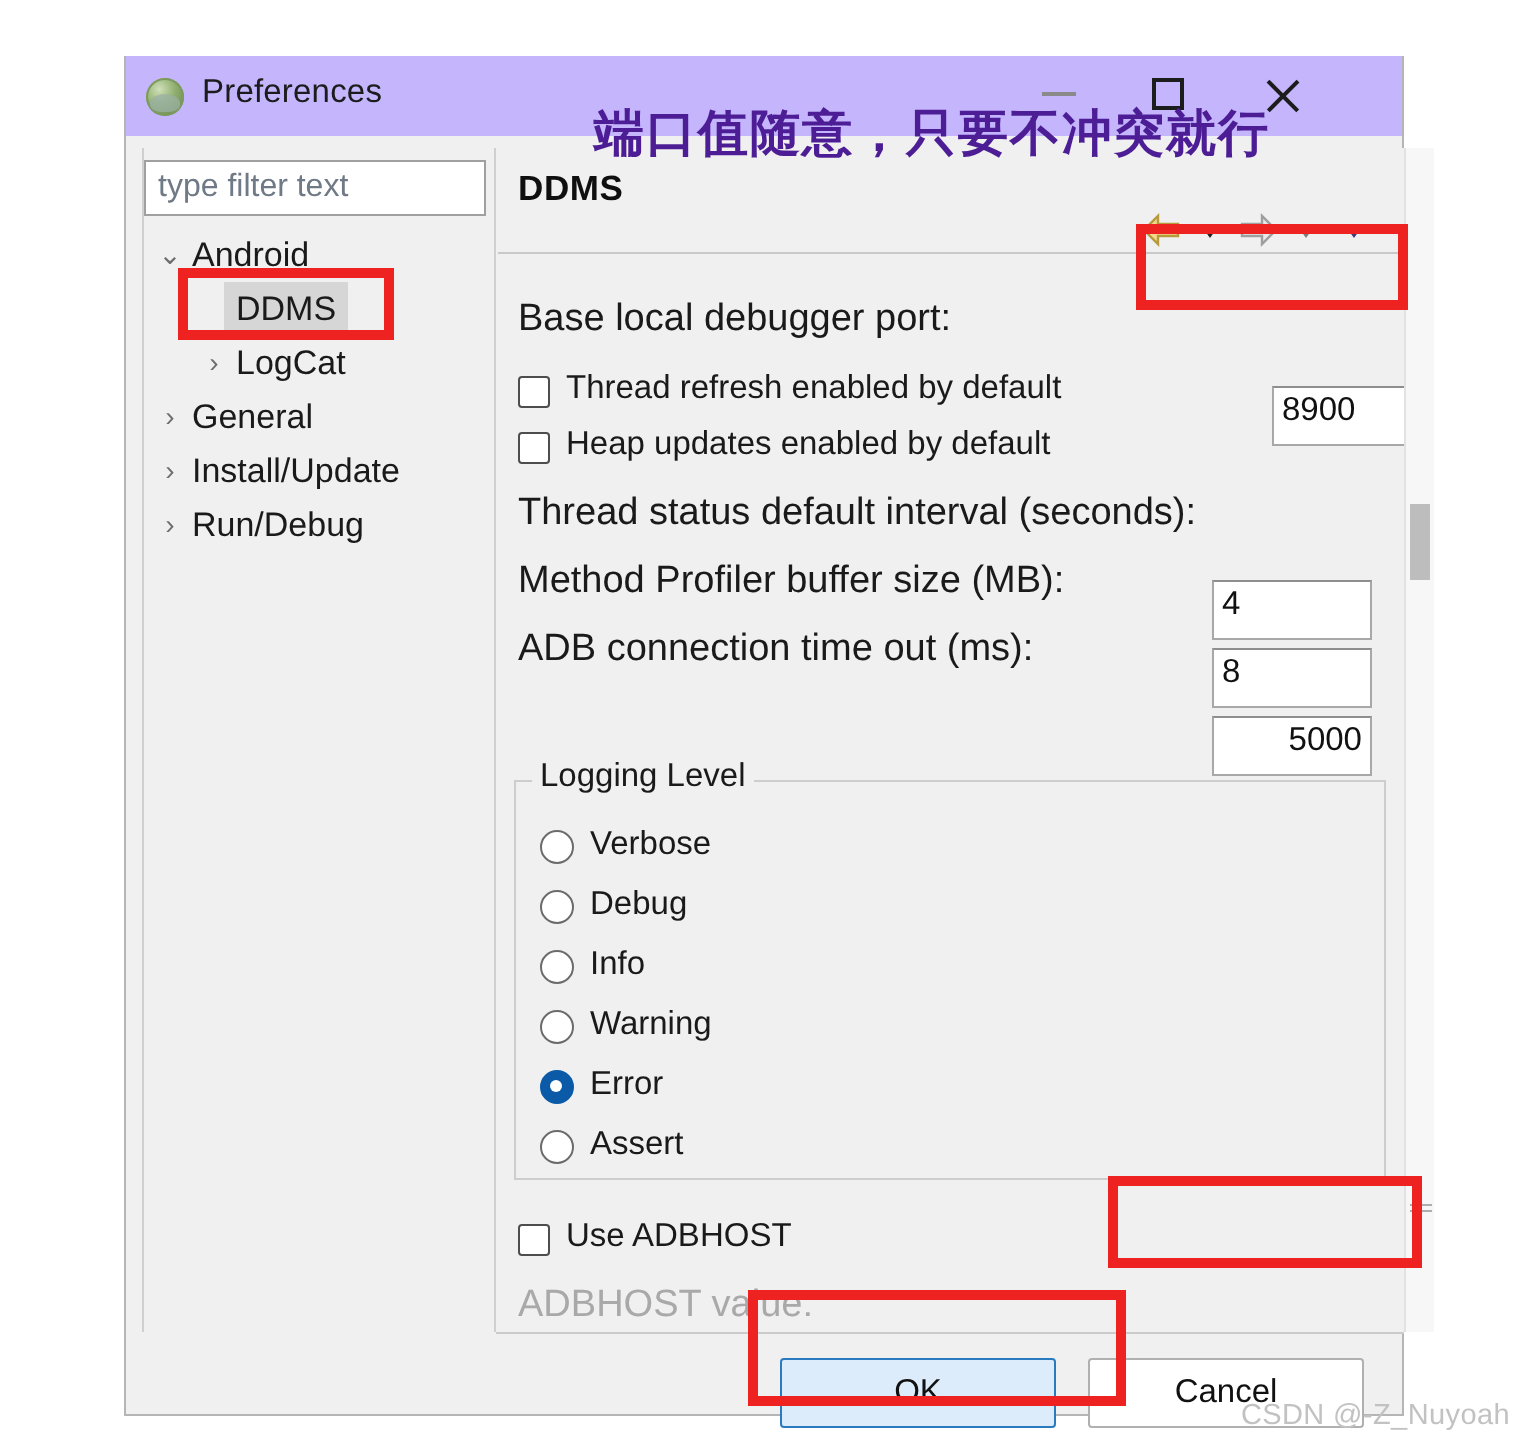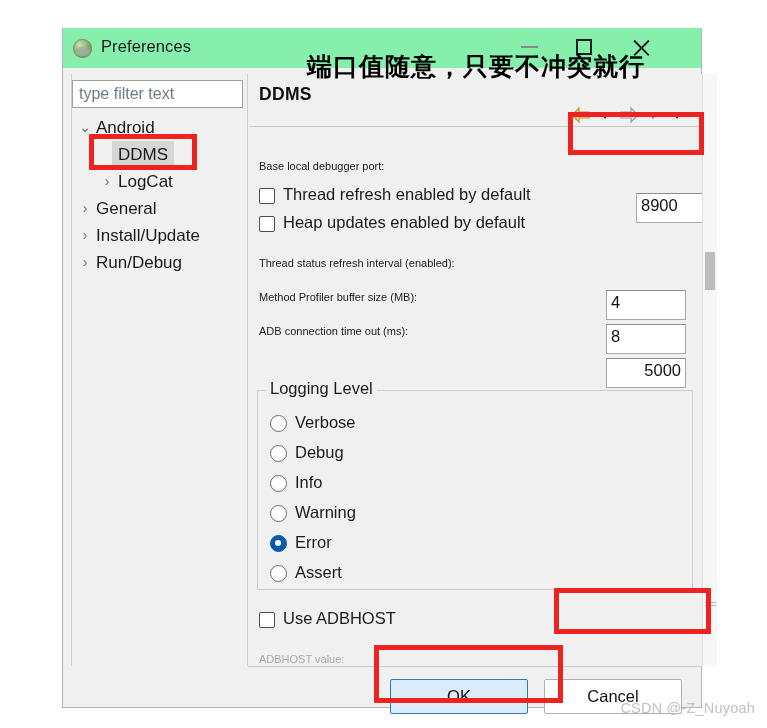--- a/index.html
+++ b/index.html
@@ -17,21 +17,21 @@
     left: 62px; top: 28px;
     width: 640px; height: 680px;
     background: #f0f0f0;
     border: 1px solid #b5b5b5;
     border-top: none;
     box-sizing: border-box;
   }
   .titlebar {
     position: absolute; left: 0; top: 0;
     width: 100%; height: 40px;
-    background: #86efac;
+    background: #c4b5fd;
     box-sizing: border-box;
   }
   .title-icon {
     position: absolute; left: 10px; top: 11px;
     width: 19px; height: 19px;
     border-radius: 50%;
     background: radial-gradient(circle at 35% 30%, #cfe0b8 0%, #8fae6e 45%, #5f7c45 100%);
     box-shadow: inset 0 0 0 1px #7d9a5e;
     overflow: hidden;
   }
@@ -73,25 +73,25 @@
   .win-close-glyph::before, .win-close-glyph::after {
     content: ""; position: absolute; left: 0; top: 9px;
     width: 21px; height: 1.8px; background: #1c1c1c;
   }
   .win-close-glyph::before { transform: rotate(45deg); }
   .win-close-glyph::after  { transform: rotate(-45deg); }
 
   
   .annotation {
     position: absolute;
-    left: 307px; top: 50px;
+    left: 297px; top: 50px;
     font-family: "Liberation Serif", "DejaVu Serif", serif;
     font-size: 25px;
     font-weight: 700;
-    color: #000000;
+    color: #4c1d95;
     white-space: nowrap;
     letter-spacing: 1px;
     z-index: 40;
   }
 
   
   .filter-box {
     position: absolute; left: 9px; top: 52px;
     width: 171px; height: 28px;
     background: #ffffff;
@@ -157,21 +157,21 @@
   .nav-icons svg { position: absolute; top: 0; }
   .title-rule {
     position: absolute; left: 0; top: 52px;
     width: 454px; height: 1px; background: #c9c9c9;
   }
 
   .form { position: absolute; left: 0; top: 53px; width: 454px; }
 
   .lbl {
     position: absolute;
-    font-size: 11px; color: #1a1a1a; white-space: nowrap; margin-top: 11px;
+    font-size: 19px; color: #1a1a1a; white-space: nowrap;
   }
   .field {
     position: absolute;
     background: #ffffff;
     border: 1px solid #a8a8a8;
     border-top-color: #8e8e8e;
     box-sizing: border-box;
     font-size: 16.5px; color: #111;
     padding: 2px 4px;
     margin-top: 48px;
@@ -383,21 +383,21 @@
 
         <div class="cb-row" style="left:10px; top:58px;">
           <span class="cbox"></span>
           <span class="cb-label">Thread refresh enabled by default</span>
         </div>
         <div class="cb-row" style="left:10px; top:86px;">
           <span class="cbox"></span>
           <span class="cb-label">Heap updates enabled by default</span>
         </div>
 
-        <div class="lbl" style="left:10px; top:119px;">Thread status refresh interval (enabled):</div>
+        <div class="lbl" style="left:10px; top:119px;">Thread status default interval (seconds):</div>
         <div class="field" style="left:357px; top:115px; width:80px; height:30px;">4</div>
 
         <div class="lbl" style="left:10px; top:153px;">Method Profiler buffer size (MB):</div>
         <div class="field" style="left:357px; top:149px; width:80px; height:30px;">8</div>
 
         <div class="lbl" style="left:10px; top:187px;">ADB connection time out (ms):</div>
         <div class="field" style="left:357px; top:183px; width:80px; height:30px;text-align:right;">5000</div>
 
         <div class="groupbox">
           <div class="group-legend">Logging Level</div>

